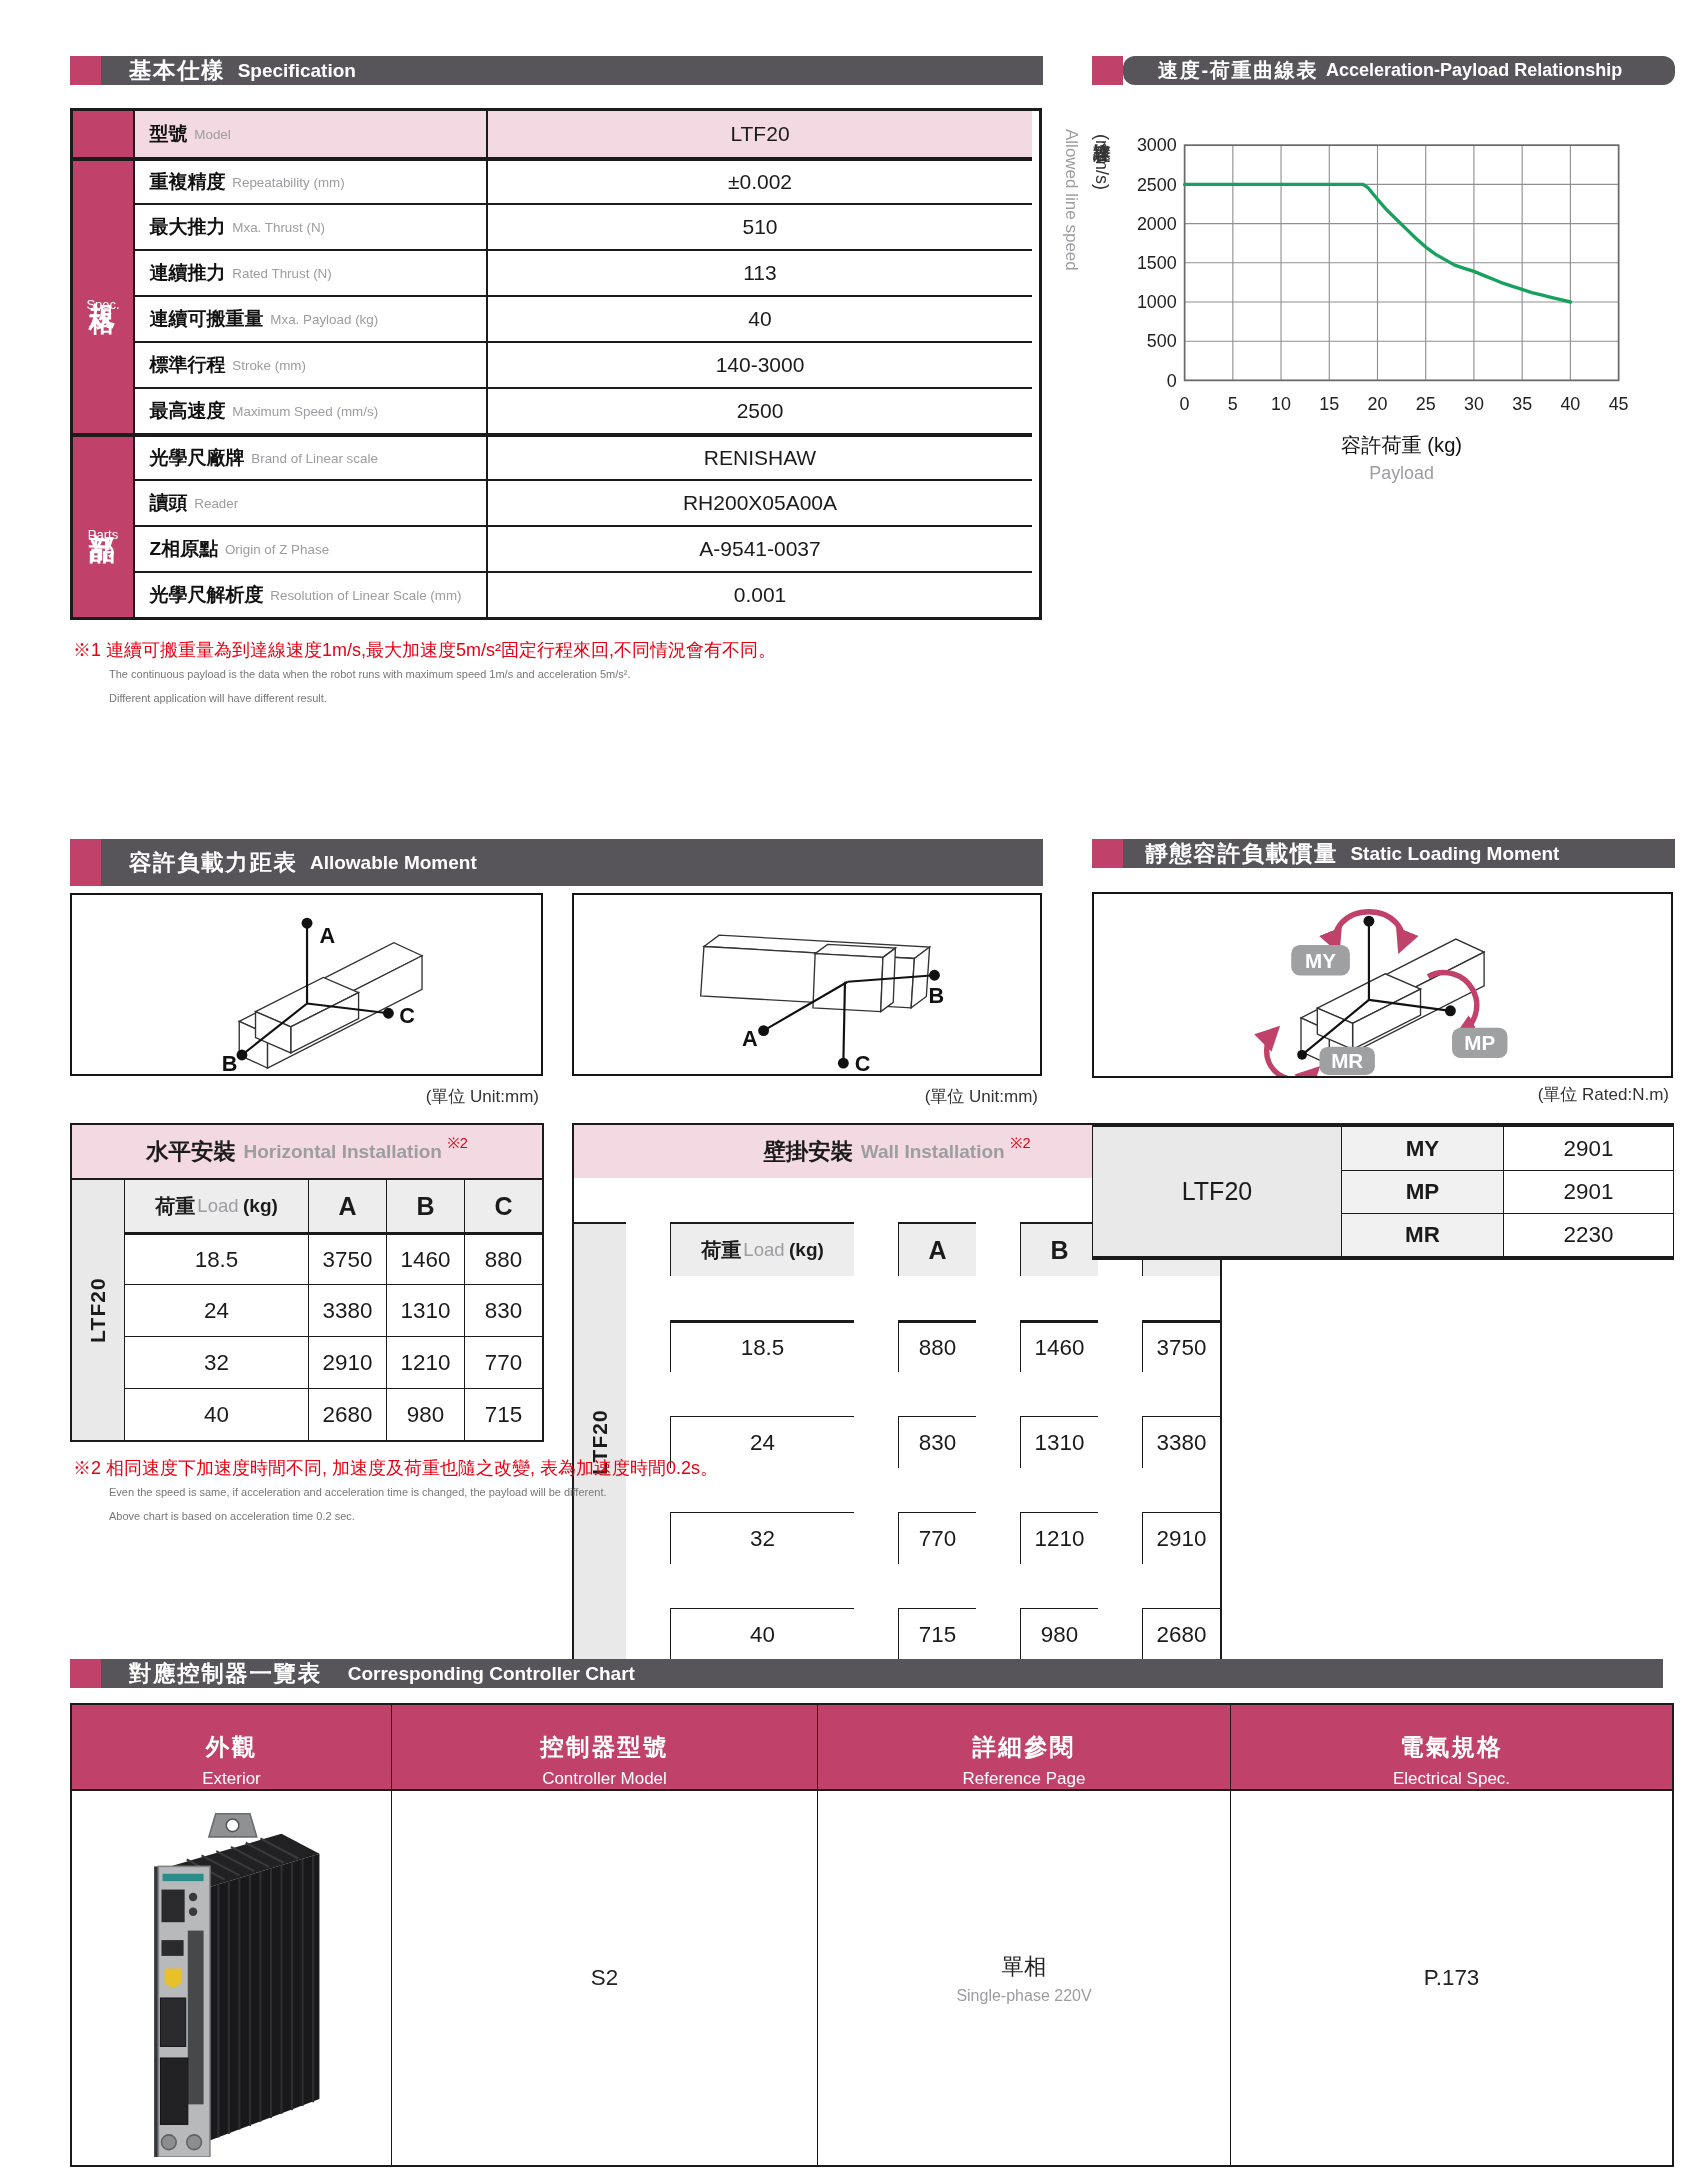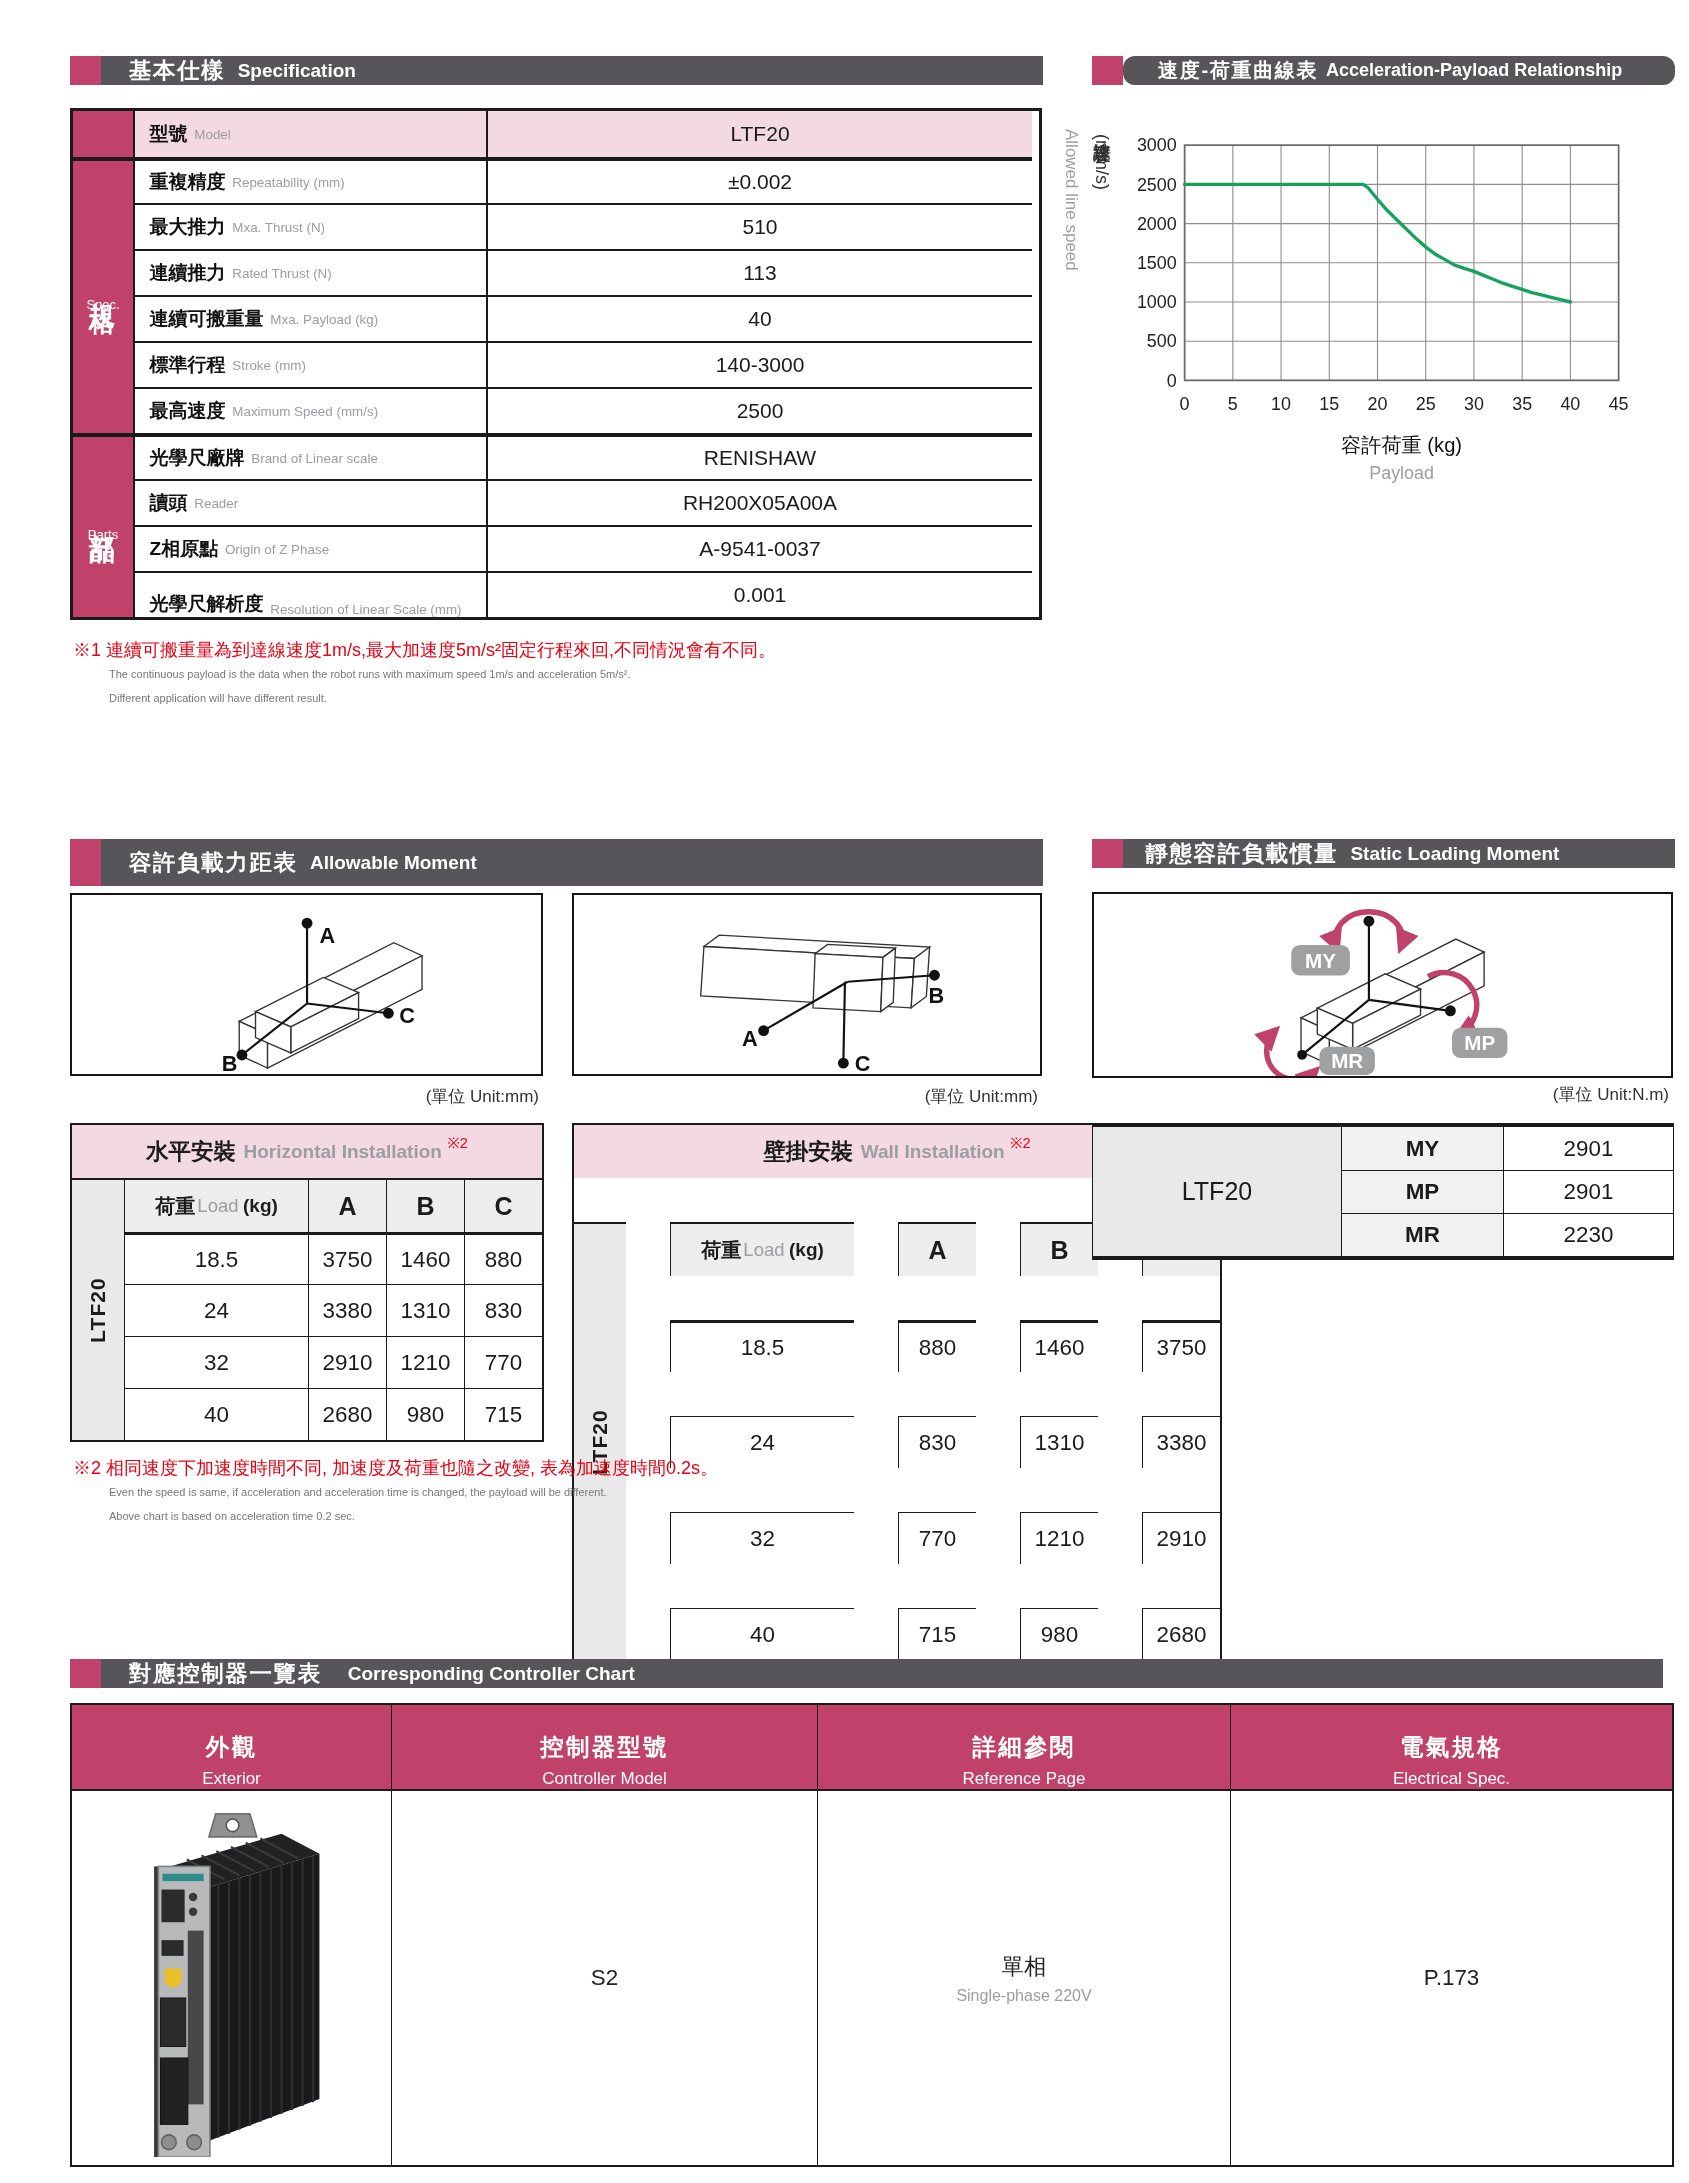--- a/index.html
+++ b/index.html
@@ -149,21 +149,21 @@
       <span class="lzh">讀頭</span>
       <span class="len">Reader</span>
     </div>
     <div class="sc val thick" style="grid-area: 8 / 3;">RENISHAW</div>
     <div class="sc val" style="grid-area: 9 / 3;">RH200X05A00A</div>
     <div class="sc lab" style="grid-area: 10 / 2;">
       <span class="lzh">Z相原點</span>
       <span class="len">Origin of Z Phase</span>
     </div>
     <div class="sc val" style="grid-area: 10 / 3;">A-9541-0037</div>
-    <div class="sc lab" style="grid-area: 11 / 2; align-items: flex-end;">
+    <div class="sc lab" style="grid-area: 11 / 2;">
       <span class="lzh">光學尺解析度</span>
       <span class="len">Resolution of Linear Scale (mm)</span>
     </div>
     <div class="sc val" style="grid-area: 11 / 3;">0.001</div>
   </div>
 
 <div class="abs fnote" style="left:73px;top:637px;width:963px;">
   <div class="red">※1 連續可搬重量為到達線速度1m/s,最大加速度5m/s²固定行程來回,不同情況會有不同。</div>
   <div class="gl">The continuous payload is the data when the robot runs with maximum speed 1m/s and acceleration 5m/s².</div>
   <div class="gl">Different application will have different result.</div>
@@ -323,21 +323,21 @@
     <g font-size="38" font-weight="bold" fill="#fff" text-anchor="middle">
       <text x="406" y="136">MY</text>
       <text x="699" y="288">MP</text>
       <text x="455" y="320">MR</text>
     </g>
   </svg>
 </div>
 
 <div class="abs unit" style="left:70px;top:1085px;width:469px;">(單位 Unit:mm)</div>
 <div class="abs unit" style="left:572px;top:1085px;width:466px;">(單位 Unit:mm)</div>
-<div class="abs unit" style="left:1092px;top:1083px;width:577px;">(單位 Unit:N.m)</div>
+<div class="abs unit" style="left:1092px;top:1083px;width:577px;">(單位 Rated:N.m)</div>
 
 <div class="abs inst" id="install-0" style="left:70px;top:1123px;">
     <div class="title">
       <span class="t-zh">水平安裝</span>
       <span class="t-en">Horizontal Installation</span>
       <span class="t-sup">※2</span>
     </div>
     <div class="ltf">
       <span class="">LTF20</span>
     </div>

